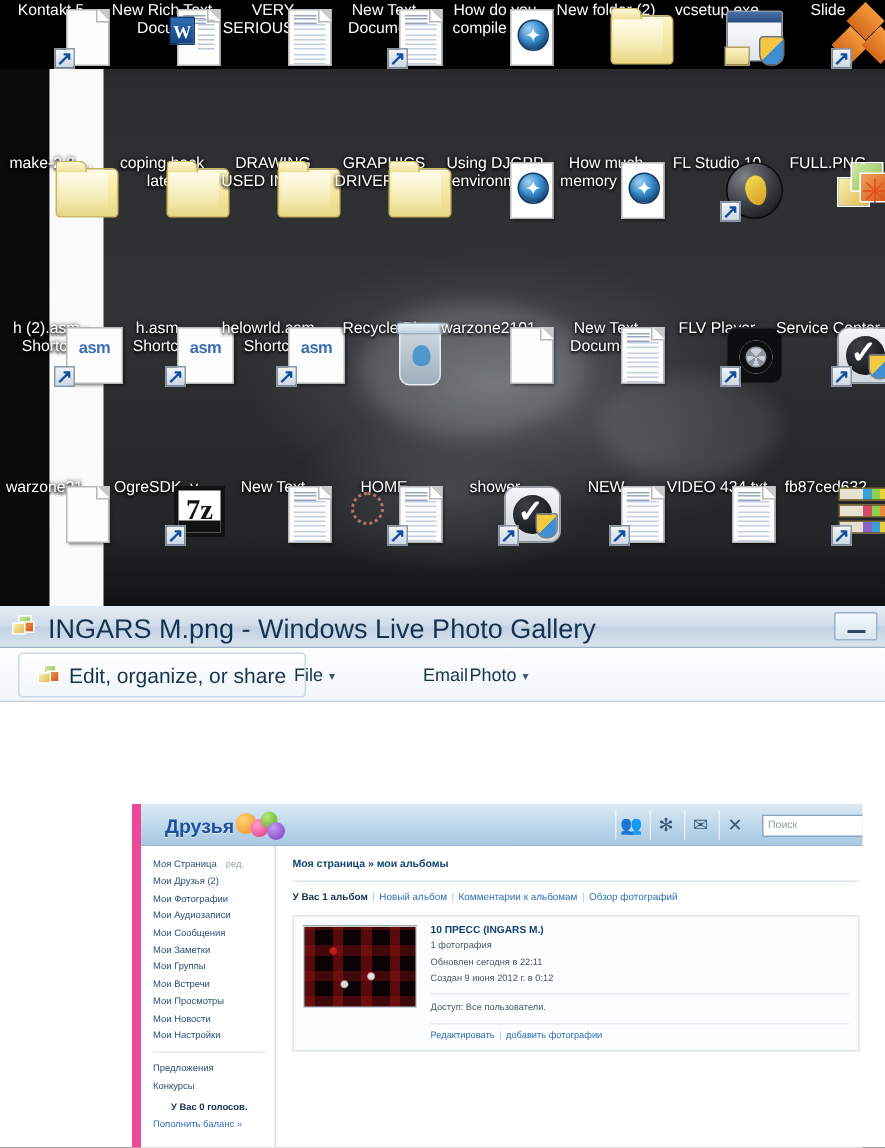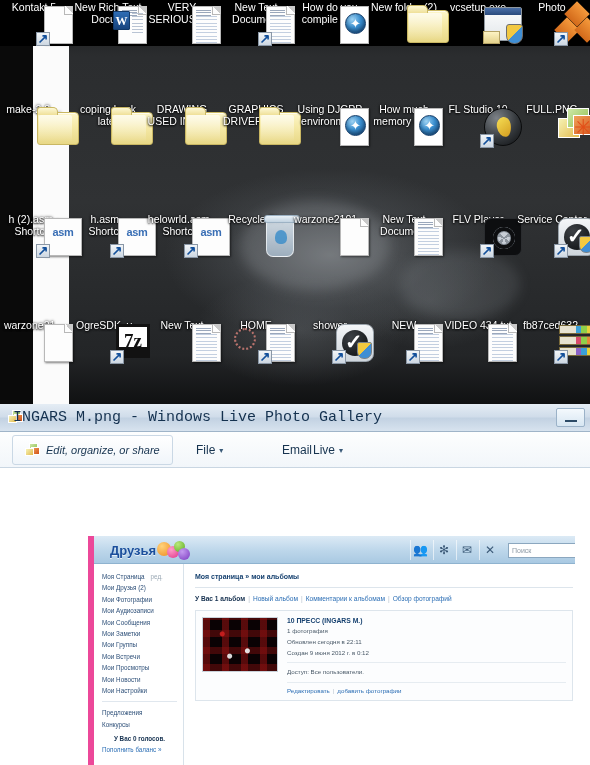--- a/index.html
+++ b/index.html
@@ -274,22 +274,22 @@
     position:absolute; left:8px; top:6px; width:15px; height:15px;
   }
   .mini-photo {
     width:15px; height:15px; position:relative;
   }
   .mini-photo i{ position:absolute; width:9px; height:8px; border:1px solid #fff; }
   .mini-photo i:nth-child(1){ left:4px; top:0;  background:linear-gradient(135deg,#cfe8a8,#8fc050); }
   .mini-photo i:nth-child(2){ left:6px; top:4px; background:linear-gradient(135deg,#f0a25a,#d2521a); }
   .mini-photo i:nth-child(3){ left:0px; top:5px; background:linear-gradient(135deg,#f6f2b4,#e2ba4e); }
   #pg-title {
-    position:absolute; left:13px; top:5px;
-    font-size:15px; color:#14314f; white-space:nowrap;font-family:Liberation Mono, monospace;
+    position:absolute; left:32px; top:5px;
+    font-size:18px; color:#14314f; white-space:nowrap;
   }
   #pg-min {
     position:absolute; right:5px; top:4px; width:29px; height:19px;
     background:linear-gradient(180deg,#f4f9fd,#d7e6f2);
     border:1px solid #9bb2c8; border-radius:2px;
   }
   #pg-min:after{
     content:""; position:absolute; left:8px; top:11px; width:12px; height:2px;
     background:#2c4a66;
   }
@@ -298,21 +298,21 @@
     position:absolute; left:0; top:28px; width:590px; height:36px;
     background:linear-gradient(180deg,#fdfefe 0%,#f2f6fa 100%);
     border-bottom:1px solid #c9d6e2;
   }
   #pg-toolbar .tgroup{
     position:absolute; left:12px; top:3px; height:30px;
     display:flex; align-items:center; gap:6px; padding:0 12px;
     border:1px solid #cad8e5; border-radius:3px;
     background:linear-gradient(180deg,#ffffff,#f0f5fa);
   }
-  .tmi { font-size:11px; color:#16334f; white-space:nowrap;font-style:italic; }
+  .tmi { font-size:14px; color:#16334f; white-space:nowrap; }
   #pg-toolbar .tbtn{
     position:absolute; top:3px; height:30px; display:flex; align-items:center; gap:4px;
     padding:0 8px; font-size:12px; color:#16334f; white-space:nowrap; cursor:default;
   }
   .caret { font-size:8px; color:#3a5a78; }
 
   #pg-canvas {
     position:absolute; left:0; top:64px; width:590px; height:297px;
     background:#ffffff;
   }
@@ -468,21 +468,21 @@
       <div class="dicon" style="left: 366px; top: 2px;"><span class="glyph"><span class="ic-folder"></span></span><span class="lbl">New folder (2)</span></div>
       <div class="dicon" style="left: 440px; top: 2px;"><span class="glyph"><span class="ic-vcsetup">
             <span class="tb"></span>
             <span class="box"></span>
             <span class="shield"></span>
           </span></span><span class="lbl">vcsetup.exe</span></div>
       <div class="dicon" style="left: 514px; top: 2px;"><span class="glyph"><span class="ic-reason">
             <i></i>
             <i></i>
             <i></i>
-          </span><span class="ic-shortcut"></span></span><span class="lbl">Photo</span></div>
+          </span><span class="ic-shortcut"></span></span><span class="lbl">Slide</span></div>
       <div class="dicon" style="left: -4px; top: 104px;"><span class="glyph"><span class="ic-folder"></span></span><span class="lbl">make-2.8....</span></div>
       <div class="dicon" style="left: 70px; top: 104px;"><span class="glyph"><span class="ic-folder"></span></span><span class="lbl">coping back later</span></div>
       <div class="dicon" style="left: 144px; top: 104px;"><span class="glyph"><span class="ic-folder"></span></span><span class="lbl">DRAWING USED IN NE...</span></div>
       <div class="dicon" style="left: 218px; top: 104px;"><span class="glyph"><span class="ic-folder"></span></span><span class="lbl">GRAPHICS DRIVERS R...</span></div>
       <div class="dicon" style="left: 292px; top: 104px;"><span class="glyph"><span class="ic-help">
             <span class="ball"></span>
           </span></span><span class="lbl">Using DJGPP environme...</span></div>
       <div class="dicon" style="left: 366px; top: 104px;"><span class="glyph"><span class="ic-help">
             <span class="ball"></span>
           </span></span><span class="lbl">How much memory do...</span></div>
@@ -651,21 +651,21 @@
       <span class="tmi">Edit, organize, or share</span>
     </div>
     <div class="tbtn" style="left:188px;justify-content:space-between;">
       <span>File</span>
       <span class="caret">▾</span>
     </div>
     <div class="tbtn" style="left:244px;margin-left:30px;">
       <span>Email</span>
     </div>
     <div class="tbtn" style="left:305px;">
-      <span>Live</span>
+      <span>Photo</span>
       <span class="caret">▾</span>
     </div>
   </div>
 
   <div id="pg-canvas"></div>
 </div>
 
 <div id="shot">
 
   <div id="shot-header">

